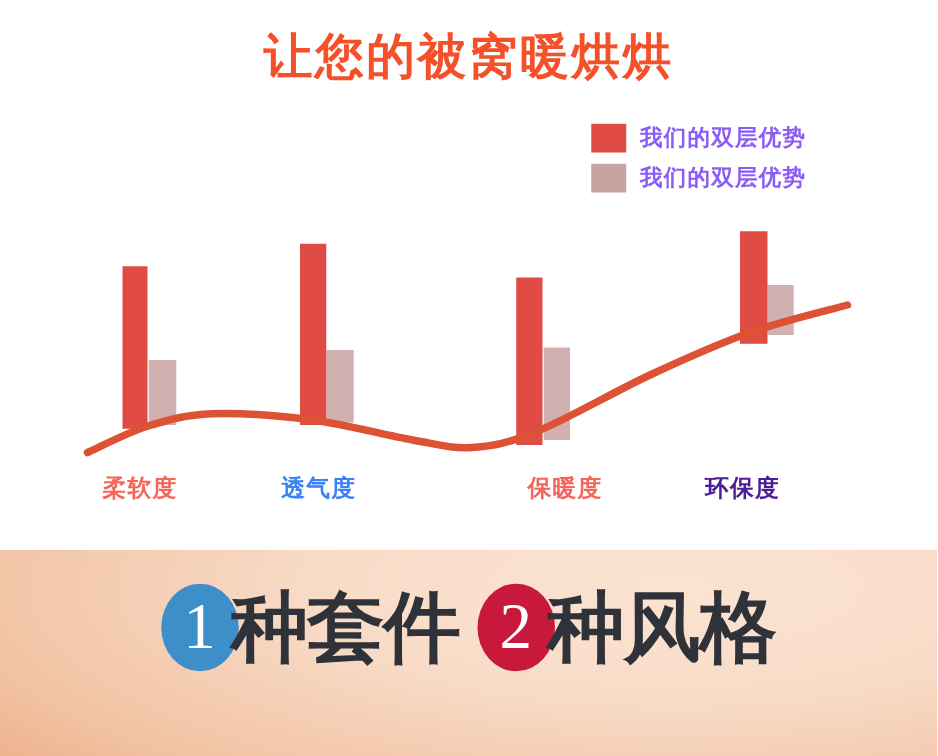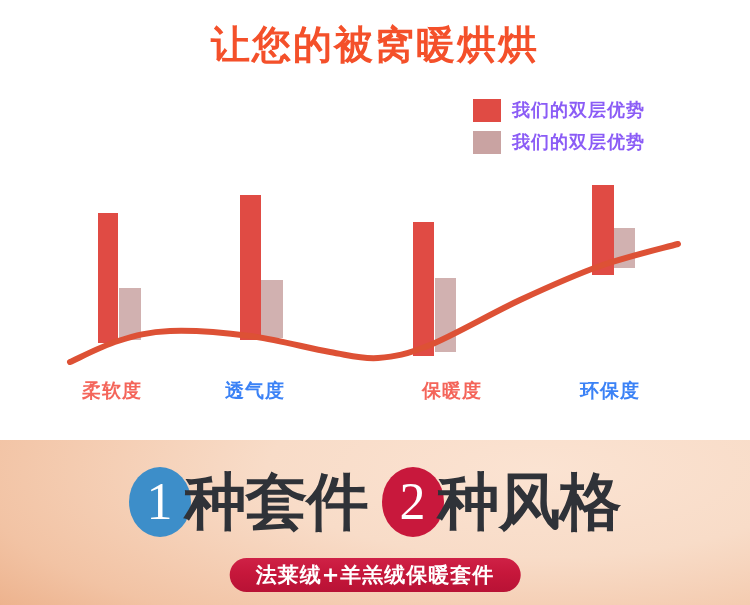--- a/index.html
+++ b/index.html
@@ -114,29 +114,26 @@
           <rect x="614" y="228" width="21" height="40" fill="#c9a3a2" fill-opacity="0.85"></rect>
           <rect x="592" y="185" width="22" height="90" fill="#e04b44" fill-opacity="1"></rect>
         </g>
       <path id="trend-curve" fill="none" stroke-width="6" stroke-linecap="round" stroke-linejoin="round" d="M 70 362 C 78 358.5 101.33333333333333 346.1666666666667 118 341 C 134.66666666666666 335.8333333333333 148 331.8333333333333 170 331 C 192 330.1666666666667 223.33333333333334 332.5 250 336 C 276.6666666666667 339.5 308.6666666666667 348.3333333333333 330 352 C 351.3333333333333 355.6666666666667 361.3333333333333 359.1666666666667 378 358 C 394.6666666666667 356.8333333333333 406.3333333333333 354.6666666666667 430 345 C 453.6666666666667 335.3333333333333 491.6666666666667 313.1666666666667 520 300 C 548.3333333333334 286.8333333333333 573.6666666666666 275.3333333333333 600 266 C 626.3333333333334 256.6666666666667 665 247.66666666666666 678 244" stroke="#dd5135"></path>
     </svg>
 
     <div class="xlabels">
         <span class="xlabel" style="left: 112px; color: rgb(244, 101, 90);">柔软度</span>
         <span class="xlabel" style="left: 255px; color: #3b82f6;">透气度</span>
         <span class="xlabel" style="left: 452px; color: rgb(244, 101, 90);">保暖度</span>
-        <span class="xlabel" style="left: 610px; color: #3b82f6;">环保度</span>
+        <span class="xlabel" style="left: 594px; color: #4c1d95;">环保度</span>
       </div>
   </div>
 
   <div class="promo-panel">
     <div class="promo-line">
       <span class="num-badge blue">1</span>
       <span class="promo-text">种套件</span>
       <span class="num-badge crimson">2</span>
       <span class="promo-text last">种风格</span>
     </div>
-    <div class="promo-pill">
-      <span class="promo-pill-text">法莱绒+羊羔绒保暖套件</span>
-    </div>
   </div>
 
 </div>
 
 </body></html>

